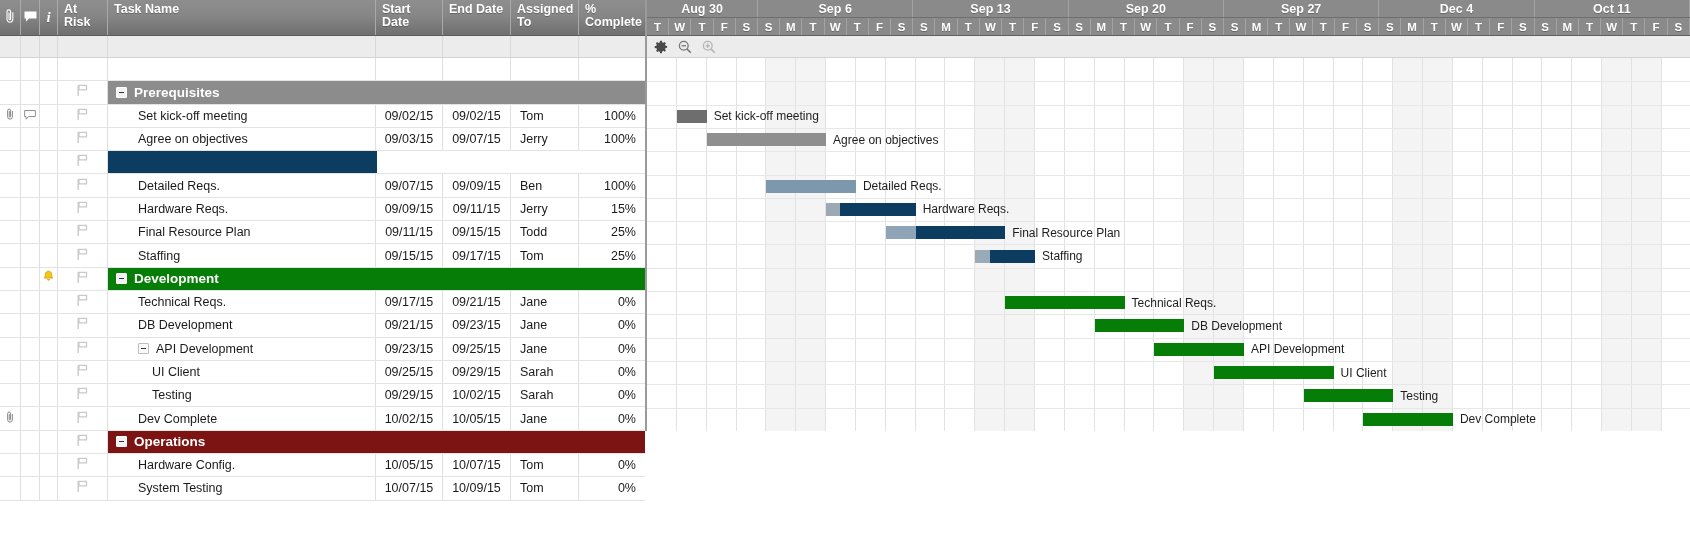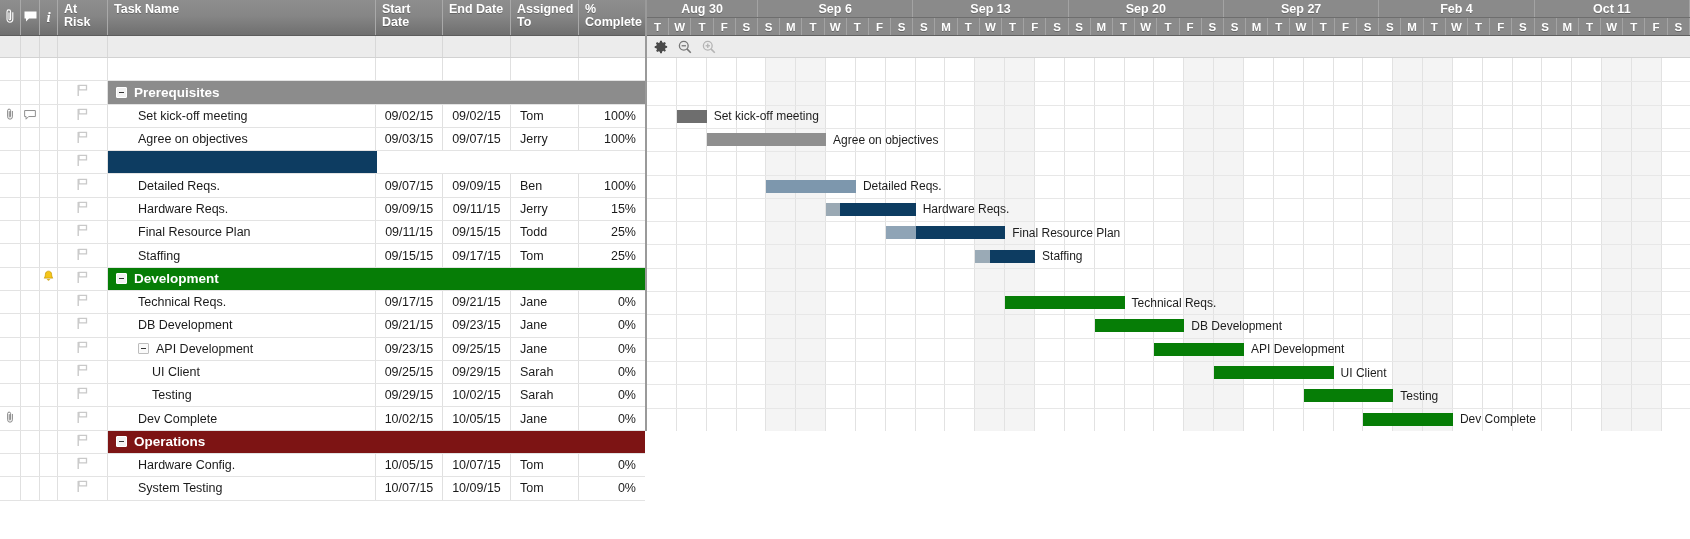--- a/index.html
+++ b/index.html
@@ -608,21 +608,21 @@
       </div>
   </div>
 
   <div id="gantt-pane">
     <div class="tl-weeks" id="tl-weeks">
         <div class="tl-week" style="width: 149.25px;">Aug 30</div>
         <div class="tl-week" style="width: 208.95px;">Sep 6</div>
         <div class="tl-week" style="width: 208.95px;">Sep 13</div>
         <div class="tl-week" style="width: 208.95px;">Sep 20</div>
         <div class="tl-week" style="width: 208.95px; text-align: center;">Sep 27</div>
-        <div class="tl-week" style="width: 208.95px;">Feb 4</div>
+        <div class="tl-week" style="width: 208.95px;">Dec 4</div>
         <div class="tl-week" style="width: 208.95px;">Oct 11</div>
       </div>
     <div class="tl-days" id="tl-days">
         <div class="tl-day" style="width: 29.85px;">T</div>
         <div class="tl-day" style="width: 29.85px;">W</div>
         <div class="tl-day" style="width: 29.85px;">T</div>
         <div class="tl-day" style="width: 29.85px;">F</div>
         <div class="tl-day" style="width: 29.85px;">S</div>
         <div class="tl-day" style="width: 29.85px;">S</div>
         <div class="tl-day" style="width: 29.85px;">M</div>

